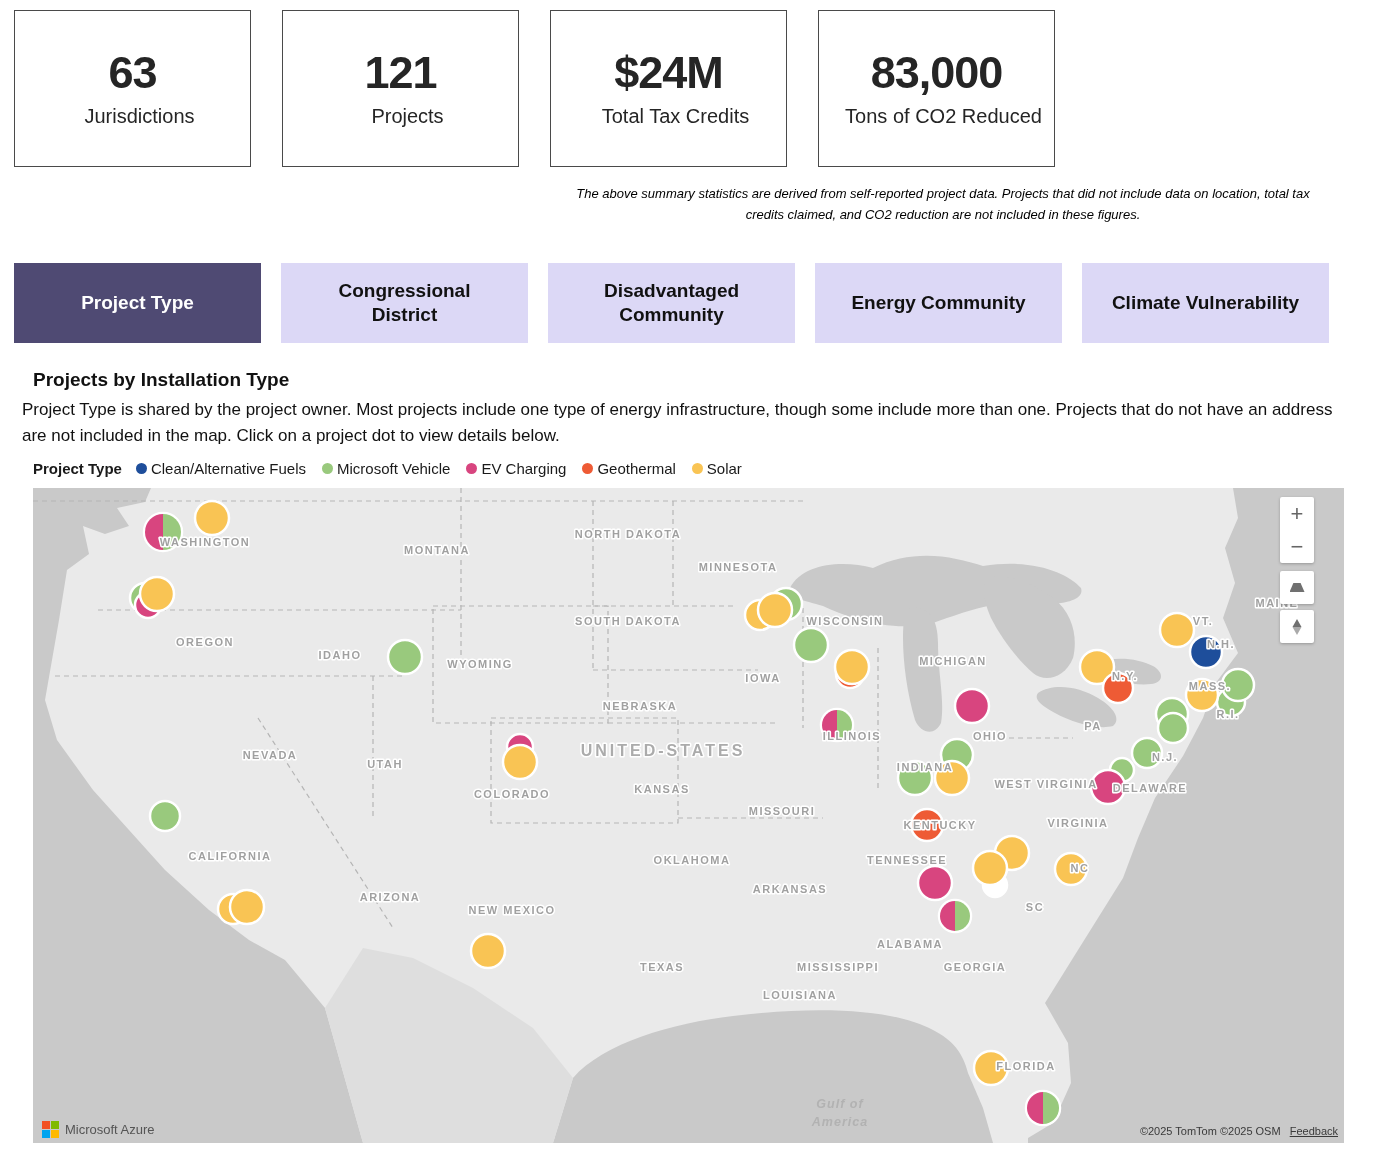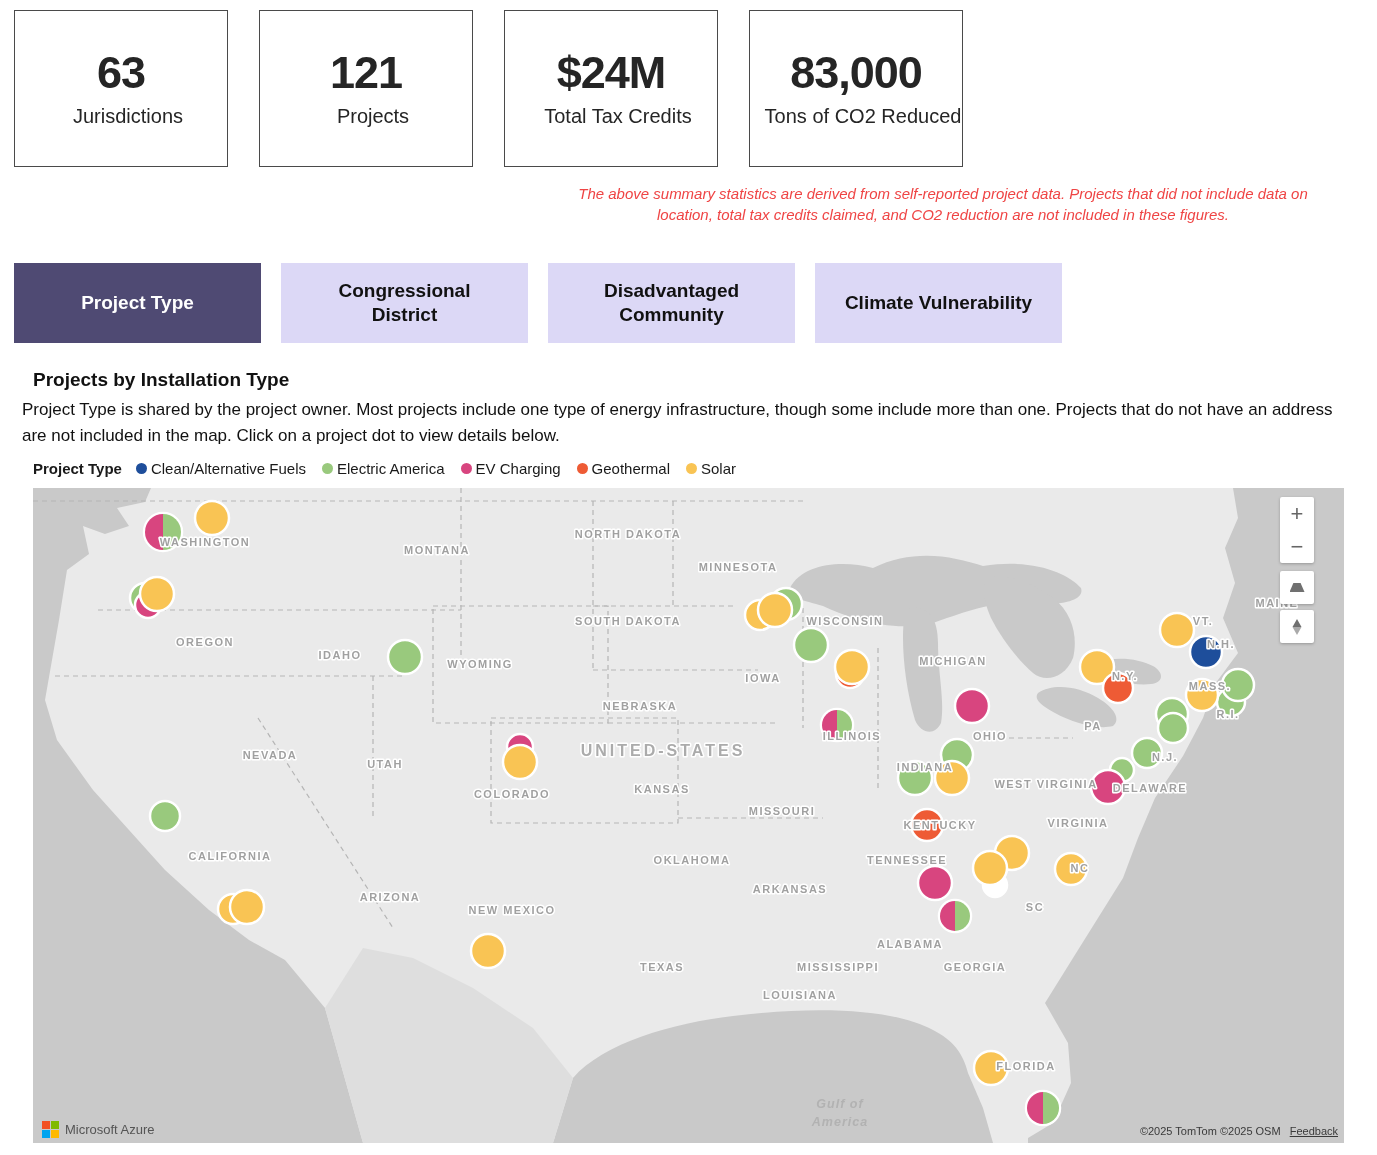--- a/index.html
+++ b/index.html
@@ -1,25 +1,25 @@
 <!DOCTYPE html>
 <html><head>
 <meta charset="utf-8">
 <style>
   html,body{margin:0;padding:0;background:#ffffff;}
   body{width:1377px;height:1155px;position:relative;font-family:"Liberation Sans",sans-serif;color:#1a1a1a;overflow:hidden;}
 
   
   .cards{position:absolute;left:14px;top:10px;display:flex;gap:31px;}
-  .card{width:214px;height:157px;border:1px solid #4a4a4a;background:#fff;display:flex;flex-direction:column;align-items:center;justify-content:center;box-sizing:border-box;}
+  .card{width:237px;height:157px;border:1px solid #4a4a4a;background:#fff;display:flex;flex-direction:column;align-items:center;justify-content:center;box-sizing:border-box;}
   .card-value{font-size:45px;font-weight:bold;color:#252525;letter-spacing:-1px;line-height:1.05;}
   .card-label{font-size:20px;color:#252525;margin-top:8px;text-align:center;max-width:205px;line-height:1.2;margin-left:14px;}
 
   
-  .disclaimer{position:absolute;left:563px;top:183px;width:760px;font-size:15px;font-style:italic;line-height:21px;text-align:center;color:#ef4444;}
+  .disclaimer{position:absolute;left:563px;top:183px;width:760px;font-size:13px;font-style:italic;line-height:21px;text-align:center;color:#000000;}
 
   
   .tabs{position:absolute;left:14px;top:263px;display:flex;gap:20px;}
   .tab{width:247px;height:80px;display:flex;align-items:center;justify-content:center;text-align:center;font-size:19px;font-weight:bold;background:#dcd8f6;color:#111;cursor:pointer;box-sizing:border-box;padding:0 24px;line-height:1.25;}
   .tab.active{background:#4f4a73;color:#ffffff;}
 
   
   .section-title{position:absolute;left:33px;top:369px;font-size:19px;font-weight:bold;color:#111;}
   .section-desc{position:absolute;left:22px;top:397px;width:1315px;font-size:17px;line-height:26px;color:#111;}
 
@@ -71,36 +71,37 @@
                  <div class="card-label">Tons of CO2 Reduced</div>
     </div>
   </div>
 
 <div class="disclaimer">The above summary statistics are derived from self-reported project data. Projects that did not include data on location, total tax credits claimed, and CO2 reduction are not included in these figures.</div>
 
 <div class="tabs">
     <div class="tab active">Project Type</div>
     <div class="tab">Congressional District</div>
     <div class="tab">Disadvantaged Community</div>
+    <div class="tab">Energy Community</div>
     <div class="tab">Climate Vulnerability</div>
   </div>
 
 <div class="section-title">Projects by Installation Type</div>
 <div class="section-desc">Project Type is shared by the project owner. Most projects include one type of energy infrastructure, though some include more than one. Projects that do not have an address are not included in the map. Click on a project dot to view details below.</div>
 
 <div class="legend">
   <span class="legend-title">Project Type</span>
   <span id="legend-items" style="display:flex;align-items:flex-end;">
       <span class="legend-item">
         <span class="legend-dot" style="background:#1e4e9b"></span>
                  <span>Clean/Alternative Fuels</span>
       </span>
       <span class="legend-item">
         <span class="legend-dot" style="background:#99c97d"></span>
-                 <span>Electric America</span>
+                 <span>Microsoft Vehicle</span>
       </span>
       <span class="legend-item">
         <span class="legend-dot" style="background:#d8457f"></span>
                  <span>EV Charging</span>
       </span>
       <span class="legend-item">
         <span class="legend-dot" style="background:#ee5b35"></span>
                  <span>Geothermal</span>
       </span>
       <span class="legend-item">

